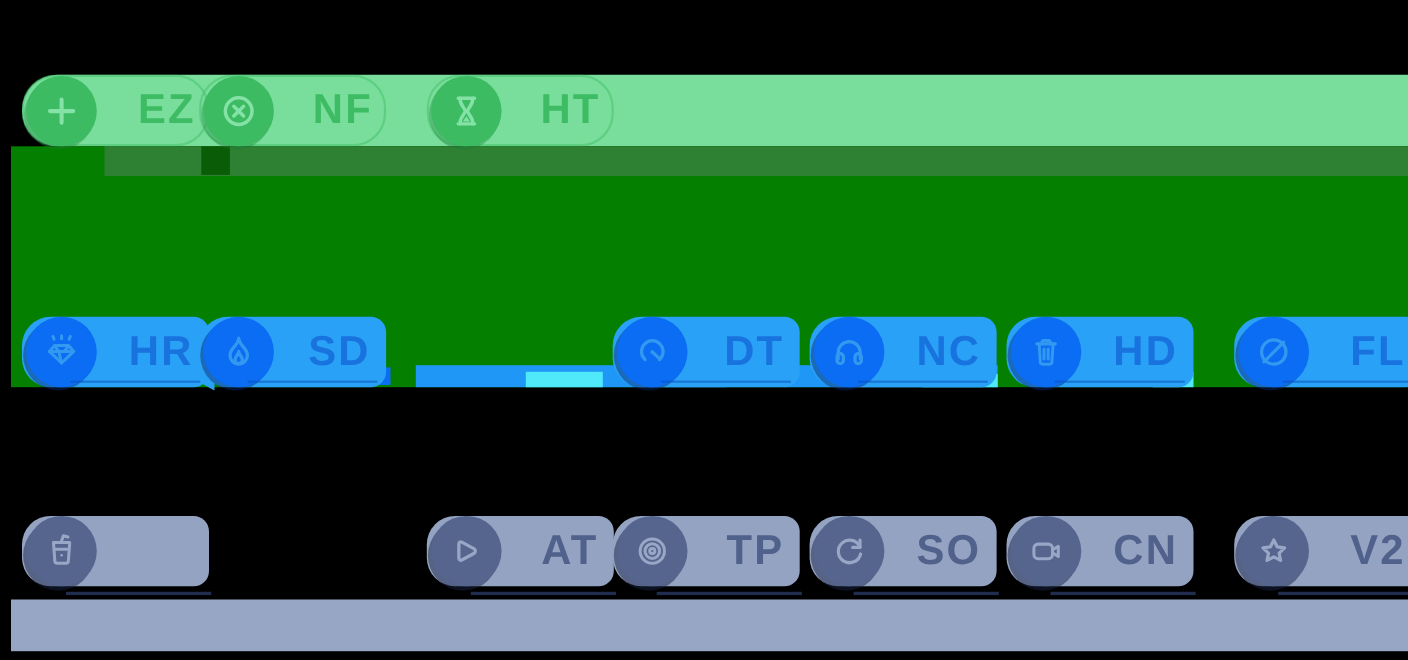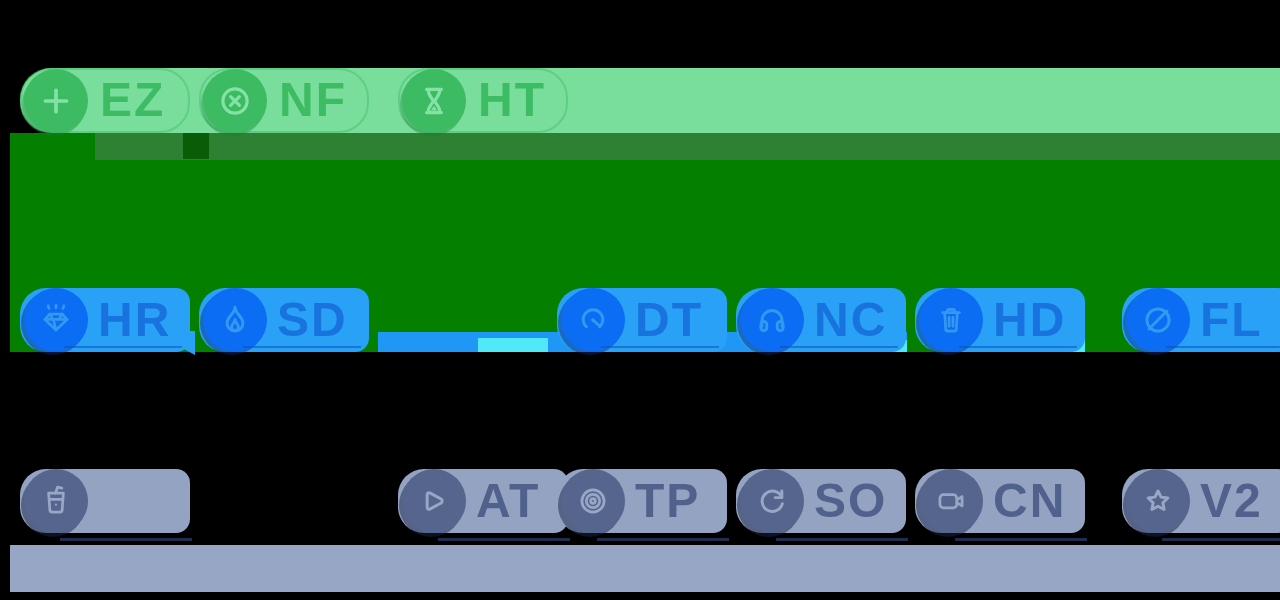--- a/index.html
+++ b/index.html
@@ -19,21 +19,21 @@
   .debris-bright{background:var(--debris-bright-green);}
   .debris-square{background:var(--blue-circle);}
   #hr-tail{left:150px;top:331px;width:0;height:0;
            border-top:24px solid var(--blue-chip);border-left:45px solid transparent;}
 
   
   .chip{position:absolute;width:170px;height:64px;}
   .chip .circle{position:absolute;left:4px;top:0;width:64px;height:64px;border-radius:50%;
                 display:flex;align-items:center;justify-content:center;}
   .chip .label{position:absolute;left:78px;top:0;width:78px;height:64px;line-height:64px;
-               text-align:left;font-size:48px;font-weight:700;letter-spacing:2px;}
+               text-align:right;font-size:38px;font-weight:700;letter-spacing:2px;}
   .chip svg{display:block;}
 
   .green-chip{top:68px;height:65px;border:2px solid rgba(62,188,100,0.45);border-radius:30px;
               box-sizing:border-box;background:transparent;}
   .green-chip .circle{background:var(--green-circle);color:var(--green-icon);top:-1px;left:2px;
                       box-shadow:-2px 3px 0 rgba(25,120,55,0.35);}
   .green-chip .label{color:var(--green-label);top:-2px;}
 
   .blue-chip{top:268px;background:var(--blue-chip);border-radius:26px 14px 14px 26px;margin-top:20px;}
   .blue-chip .circle{background:var(--blue-circle);color:var(--blue-icon);
@@ -42,21 +42,21 @@
   .blue-chip::after{content:"";position:absolute;left:44px;right:8px;bottom:4px;height:2px;
                     background:var(--blue-underline);opacity:.55;}
 
   .slate-chip{top:469px;background:var(--slate-chip);border-radius:26px 14px 14px 26px;}
   .slate-chip .circle{background:var(--slate-circle);color:var(--slate-icon);
                       box-shadow:-3px 4px 0 rgba(25,35,70,0.5);}
   .slate-chip .label{color:var(--slate-label);}
   .slate-chip::after{content:"";position:absolute;left:40px;right:-2px;bottom:-8px;height:3px;
                      background:var(--slate-underline);opacity:.85;}
 
-  .c0{left:20px;}  .c1{left:199px;} .c2{left:398px;text-decoration:underline;} .c3{left:557px;}
+  .c0{left:20px;}  .c1{left:181px;} .c2{left:388px;text-decoration:underline;} .c3{left:557px;}
   .c4{left:736px;} .c5{left:915px;} .c6{left:1122px;}
 </style>
 </head>
 <body>
 
 <div id="stage">
 
   <div class="abs" id="green-band"></div>
   <div class="abs" id="field-green"></div>
   <div class="abs" id="olive-strip"></div>

